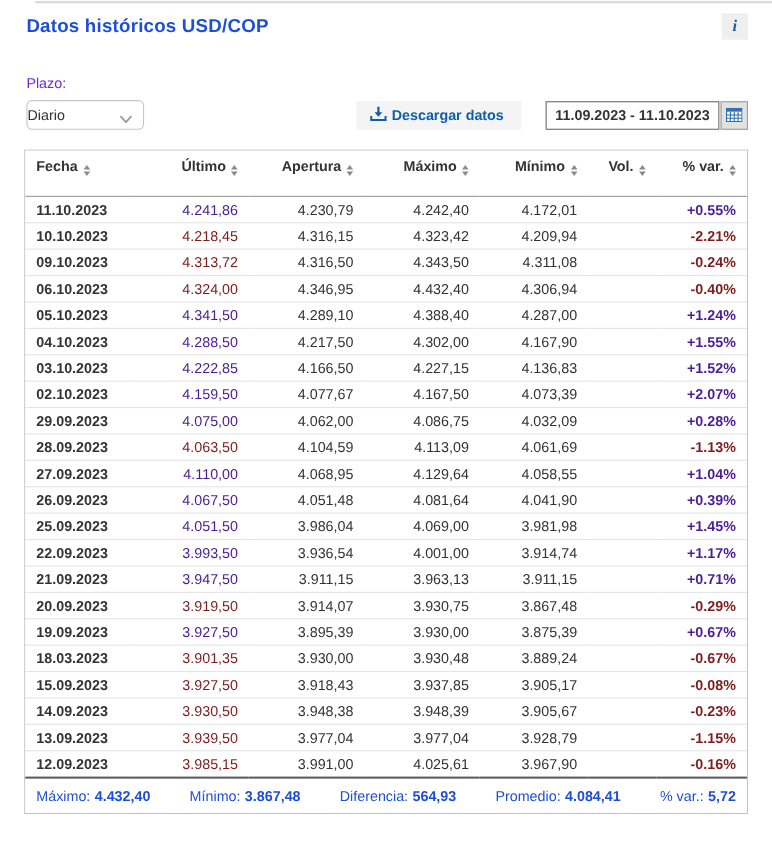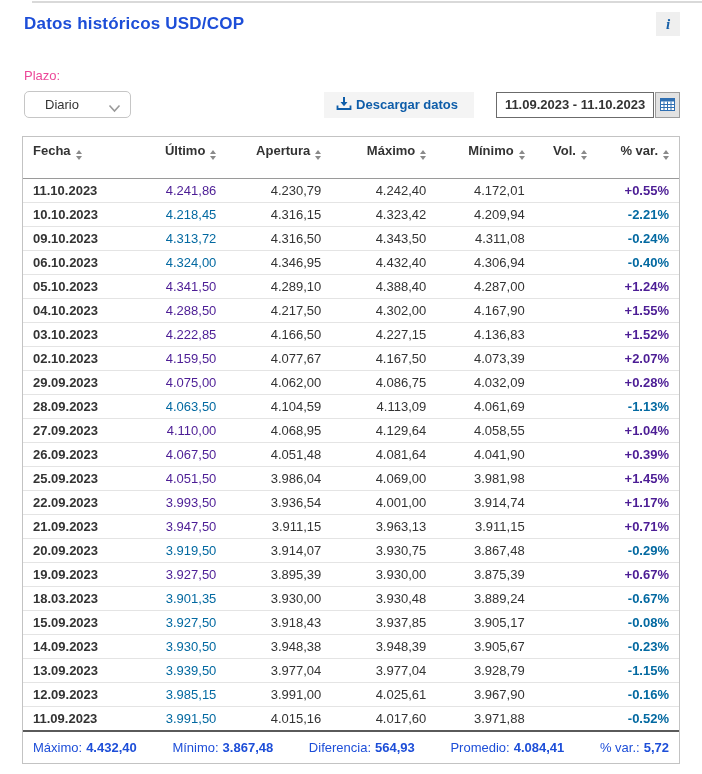--- a/index.html
+++ b/index.html
@@ -6,25 +6,25 @@
   html,body { width:702px; background:#fff; font-family:"Liberation Sans", sans-serif; color:#333; }
   body { position:relative; height:774px; overflow:hidden; }
 
   .top-rule { position:absolute; top:1px; left:32px; right:0; border-top:2px solid #d9d9d9; }
 
   .page-header { display:flex; justify-content:space-between; align-items:flex-start; padding:12px 22px 0 24px; }
   .page-title { font-size:17px; font-weight:700; color:#1d4ed8; letter-spacing:.2px; padding-top:2px; }
   .info-btn { width:24px; height:24px; background:#efefef; border:0; display:flex; align-items:center; justify-content:center;
               font-family:"Liberation Serif", serif; font-style:italic; font-weight:700; font-size:15px; color:#1760a8; cursor:pointer; }
 
-  .plazo-label { font-size:13px; color:#ec4899; margin:32px 0 8px 24px; }
+  .plazo-label { font-size:13px; color:#6d28d9; margin:32px 0 8px 24px; }
 
   .controls { display:flex; align-items:center; padding:0 22px 0 24px; }
   .period-select { position:relative; width:107px; height:27px; border:1px solid #c6c6c6; border-radius:5px;
-                   display:flex; align-items:center; padding:0 20px; font-size:13px; color:#333; cursor:pointer; background:#fff; }
+                   display:flex; align-items:center; padding:0 0; font-size:13px; color:#333; cursor:pointer; background:#fff; }
   .period-select .chev { position:absolute; right:9px; top:9px; }
 
   .download-btn { margin-left:auto; display:flex; align-items:center; gap:4px; background:#f4f4f4; border:0;
                   height:26px; padding:0 16px 0 12px; cursor:pointer; }
   .download-btn .dl-label { color:#0e5da9; font-size:13px; font-weight:700; }
 
   .date-group { display:flex; align-items:stretch; margin-left:22px;border-radius:11px; }
   .date-input { width:158px; height:26px; border:1px solid #6b6b6b; background:#fff; text-align:center;
                 font-size:13px; font-weight:700; color:#333; display:flex; align-items:center; justify-content:center; }
   .cal-btn { width:25px; height:26px; margin-left:1px; background:#e2e2e2; border:1px solid #9c9c9c;
@@ -32,21 +32,21 @@
 
   .table-wrap { margin:18px 22px 0 22px; border:1px solid #c3c3c3; }
   table { width:100%; border-collapse:collapse; font-size:13px; }
   th { font-weight:700; color:#333; padding:6px 10px 18px; border-bottom:1px solid #9a9a9a; white-space:nowrap; cursor:pointer; background:#fff; }
   td { padding:4px 10px; border-bottom:1px solid #e4e4e4; color:#333; background:#fff; }
   th.num, td.num { text-align:right; }
   th.txt, td.txt { text-align:left; }
   td.col-date { font-weight:700; }
   td.col-change { font-weight:700; }
   tr.up .col-last, tr.up .col-change { color:#4c1d95; }
-  tr.down .col-last, tr.down .col-change { color:#0369a1; }
+  tr.down .col-last, tr.down .col-change { color:#7f1d1d; }
   tbody tr:last-child td { border-bottom:2px solid #5a5a5a; }
 
   col.c-date{width:15%} col.c-last{width:16%} col.c-open{width:16%} col.c-high{width:16%}
   col.c-low{width:15%} col.c-vol{width:9.5%} col.c-var{width:12.5%}
 
   .sort { display:inline-flex; flex-direction:column; gap:2px; margin-left:5px; vertical-align:1px; }
   .sort i { display:block; width:0; height:0; border-left:3.5px solid transparent; border-right:3.5px solid transparent; }
   .sort .s-up { border-bottom:4px solid #8a8a8a; }
   .sort .s-dn { border-top:4px solid #8a8a8a; }
 
@@ -337,29 +337,20 @@
   </tr>
         <tr class="down">
     <td class="txt col-date">12.09.2023</td>
     <td class="num col-last">3.985,15</td>
     <td class="num col-open">3.991,00</td>
     <td class="num col-high">4.025,61</td>
     <td class="num col-low">3.967,90</td>
     <td class="num col-vol"></td>
     <td class="num col-change">-0.16%</td>
   </tr>
-        <tr class="down">
-    <td class="txt col-date">11.09.2023</td>
-    <td class="num col-last">3.991,50</td>
-    <td class="num col-open">4.015,16</td>
-    <td class="num col-high">4.017,60</td>
-    <td class="num col-low">3.971,88</td>
-    <td class="num col-vol"></td>
-    <td class="num col-change">-0.52%</td>
-  </tr>
       </tbody>
   </table>
 
   <div class="summary">
     <span><span>Máximo:</span><b>4.432,40</b></span>
     <span><span>Mínimo:</span><b>3.867,48</b></span>
     <span><span>Diferencia:</span><b>564,93</b></span>
     <span><span>Promedio:</span><b>4.084,41</b></span>
     <span><span>% var.:</span><b>5,72</b></span>
   </div>

